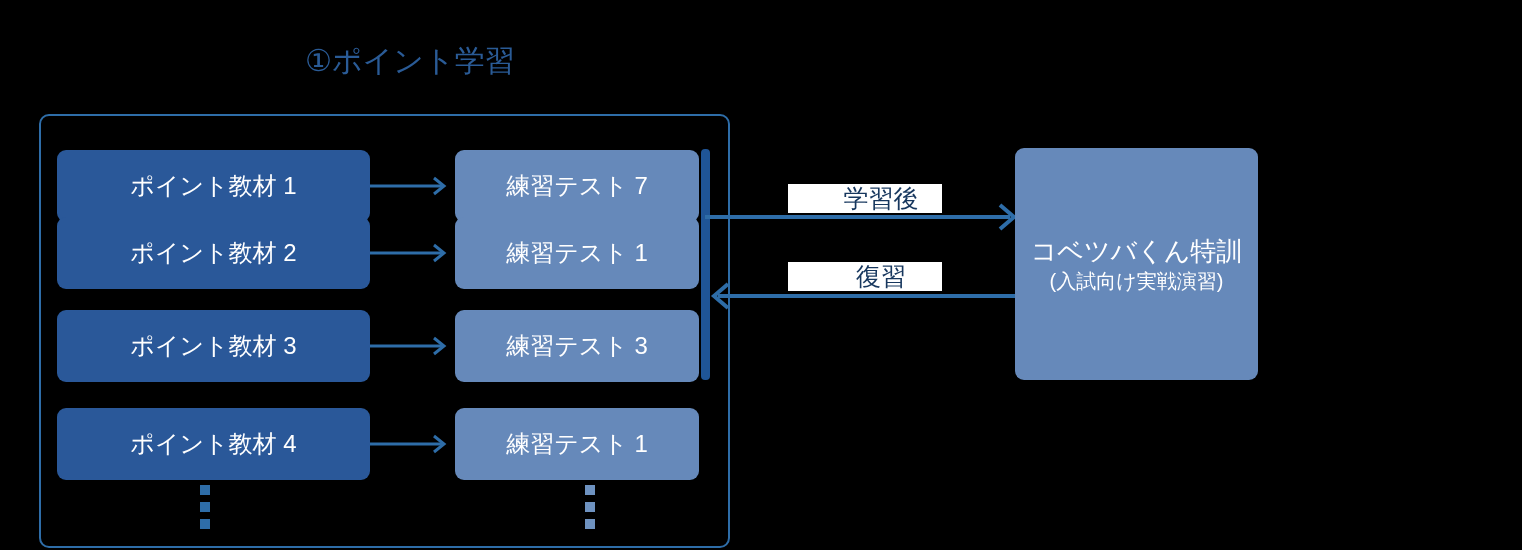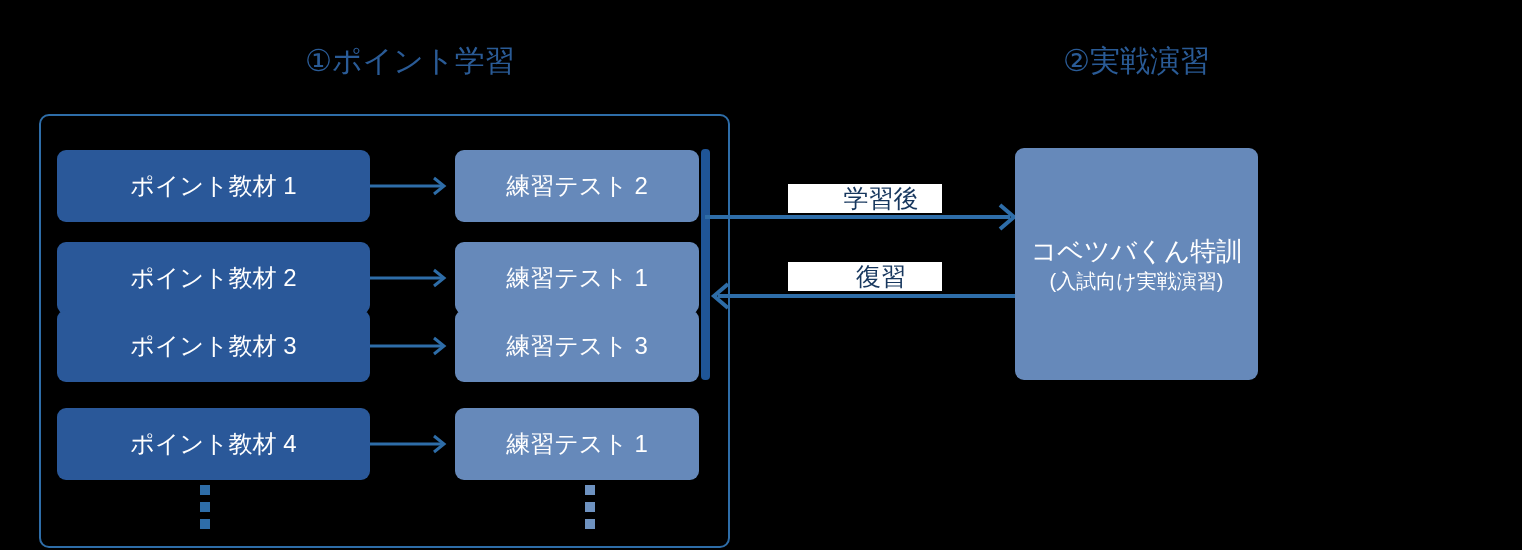--- a/index.html
+++ b/index.html
@@ -43,21 +43,21 @@
   }
 
   
   .row {
     position: absolute;
     left: 57px;
     width: 758px;
     height: 72px;
   }
   .row-1 { top: 126px; }
-  .row-2 { top: 218px; }
+  .row-2 { top: 193px; }
   .row-3 { top: 286px; }
   .row-4 { top: 384px; }
 
   .card {
     position: absolute;
     top: 0;
     height: 72px;
     border-radius: 9px;
     display: flex;
     align-items: center;
@@ -167,33 +167,32 @@
   #chip-after  { left: 788px; top: 160px; width: 154px; height: 29px; }
   #chip-review { left: 788px; top: 238px; width: 154px; height: 29px; }
 </style>
 </head>
 <body>
 
 <div id="stage">
 
   <div id="title-1" class="section-title">①ポイント学習</div>
 
-  <div id="title-2" class="section-title">②実戦演習</div>
 
   <div id="group-box"></div>
 
   <div class="row row-1">
     <div class="card card-material">ポイント教材 1</div>
 
     <svg class="mini-arrow" viewBox="0 0 85 20">
       <line x1="0" y1="10" x2="72" y2="10" stroke="#2E6DA8" stroke-width="3"></line>
       <polyline points="64,2 74,10 64,18" fill="none" stroke="#2E6DA8" stroke-width="3"></polyline>
     </svg>
 
-    <div class="card card-test">練習テスト 2</div>
+    <div class="card card-test">練習テスト 7</div>
   </div>
 
   <div class="row row-2">
     <div class="card card-material">ポイント教材 2</div>
 
     <svg class="mini-arrow" viewBox="0 0 85 20">
       <line x1="0" y1="10" x2="72" y2="10" stroke="#2E6DA8" stroke-width="3"></line>
       <polyline points="64,2 74,10 64,18" fill="none" stroke="#2E6DA8" stroke-width="3"></polyline>
     </svg>
 

